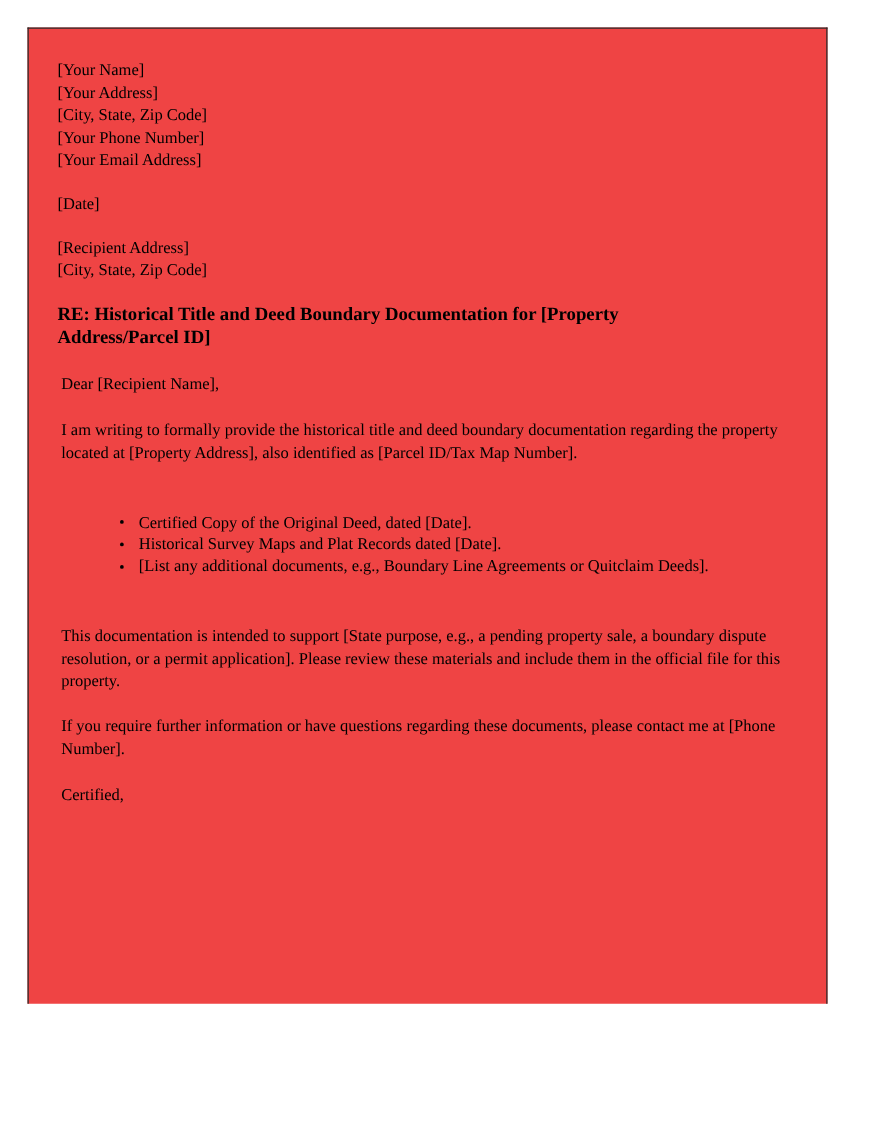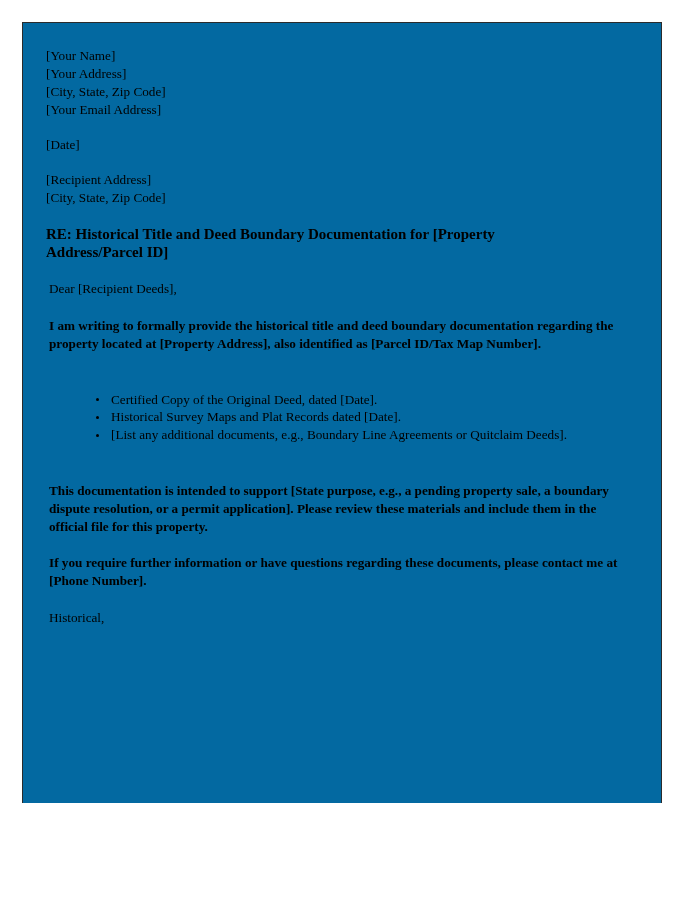--- a/index.html
+++ b/index.html
@@ -16,21 +16,21 @@
   }
 
   
   .page {
     position: absolute;
     left: 22px;
     top: 22px;
     width: 640px;
     height: 781px;
     box-sizing: border-box;
-    background: #0369a1;
+    background: #ef4444;
     border-top: 1.3px solid #2b2b2b;
     border-left: 1.3px solid #2b2b2b;
     border-right: 1.3px solid #2b2b2b;
     border-bottom: none;
     overflow: hidden;
   }
 
   .page-inner {
     padding: 24px 27px 0 23px;
   }
@@ -56,21 +56,20 @@
     margin: 0;
     padding-left: 3px;
   }
 
   .para {
     font-size: 13.2px;
     line-height: 17.8px;
     margin: 0;
     text-align: left;
     padding-left: 3px;
-    font-weight: bold;
   }
 
   .bullets {
     margin: 0;
     padding-left: 49px;
     list-style: none;
   }
   .bullets li {
     font-size: 13.2px;
     line-height: 17.8px;
@@ -98,41 +97,42 @@
 </head>
 <body>
 
 <div class="page">
   <div class="page-inner">
 
     <div>
       <div class="addr-line">[Your Name]</div>
       <div class="addr-line">[Your Address]</div>
       <div class="addr-line">[City, State, Zip Code]</div>
+      <div class="addr-line">[Your Phone Number]</div>
       <div class="addr-line">[Your Email Address]</div>
     </div>
 
     <div class="spacer-sm"></div>
 
     <div class="addr-line">[Date]</div>
 
     <div class="spacer-sm"></div>
 
     <div>
       <div class="addr-line">[Recipient Address]</div>
       <div class="addr-line">[City, State, Zip Code]</div>
     </div>
 
     <div class="spacer-md"></div>
 
     <p class="re-line">RE: Historical Title and Deed Boundary Documentation for [Property Address/Parcel ID]</p>
 
     <div class="spacer-md"></div>
 
-    <p class="salutation">Dear [Recipient Deeds],</p>
+    <p class="salutation">Dear [Recipient Name],</p>
 
     <div class="spacer-md"></div>
 
     <p class="para">I am writing to formally provide the historical title and deed boundary documentation regarding the property located at [Property Address], also identified as [Parcel ID/Tax Map Number].</p>
 
     <div class="spacer-md"></div>
 
 
     <div class="spacer-md"></div>
 
@@ -148,16 +148,16 @@
     <div class="spacer-md"></div>
 
     <p class="para">This documentation is intended to support [State purpose, e.g., a pending property sale, a boundary dispute resolution, or a permit application]. Please review these materials and include them in the official file for this property.</p>
 
     <div class="spacer-md"></div>
 
     <p class="para">If you require further information or have questions regarding these documents, please contact me at [Phone Number].</p>
 
     <div class="spacer-md"></div>
 
-    <p class="closing">Historical,</p>
+    <p class="closing">Certified,</p>
 
   </div>
 </div>
 
 </body></html>

